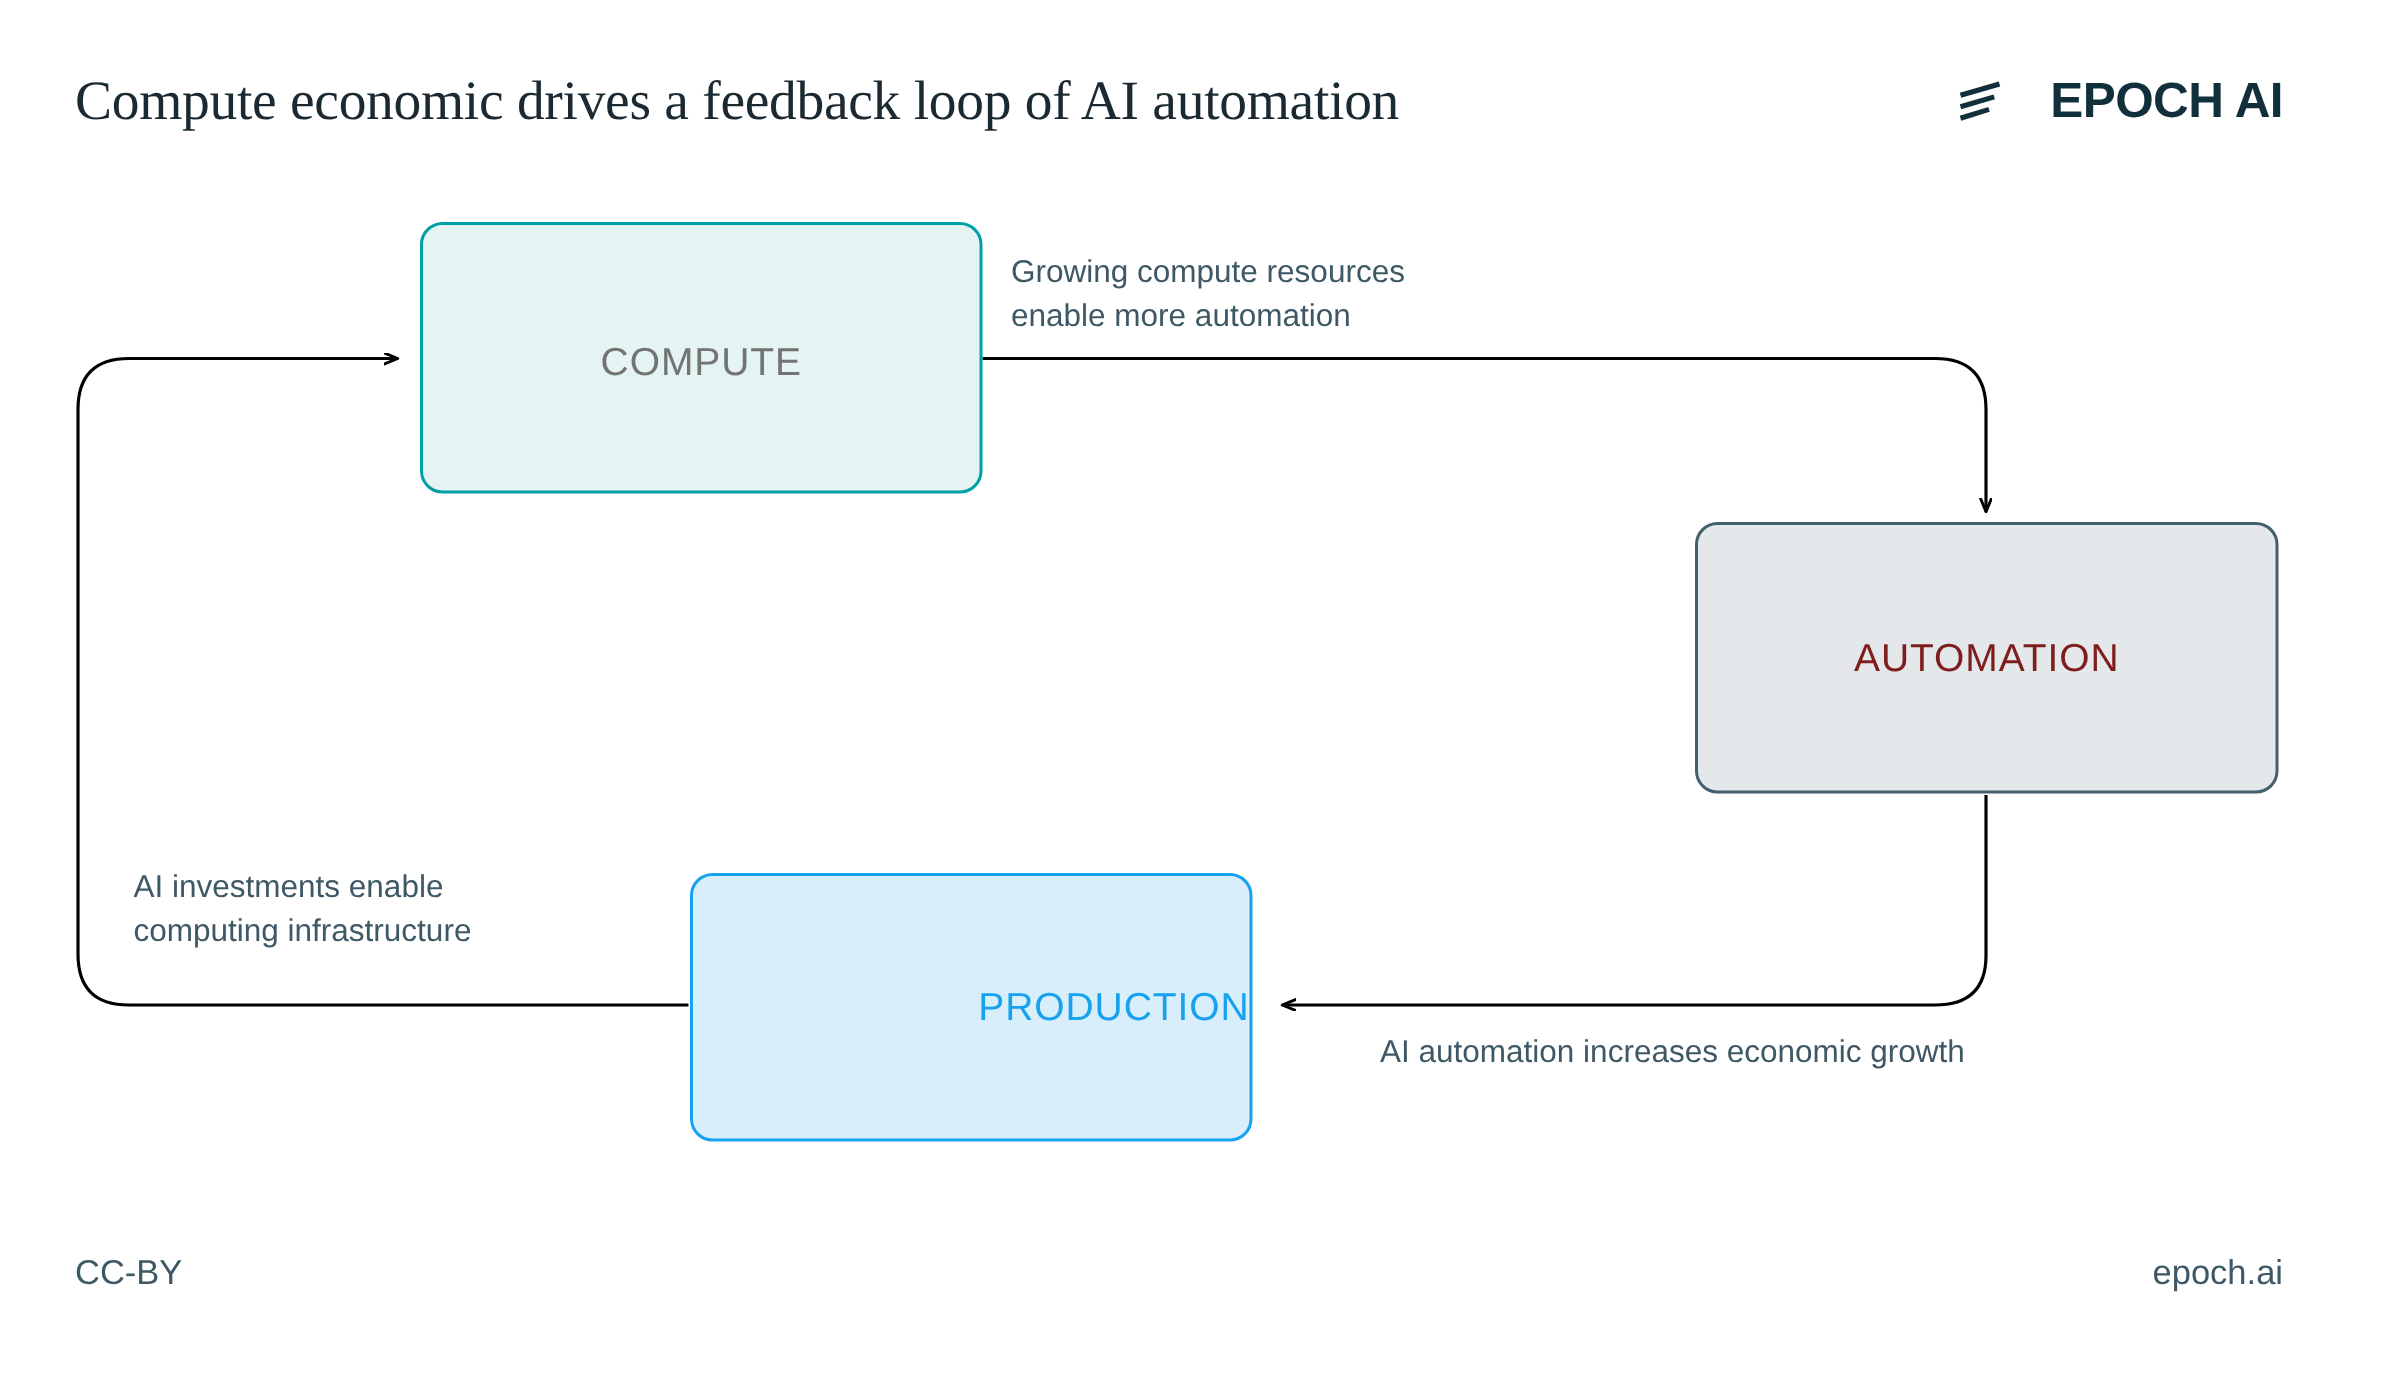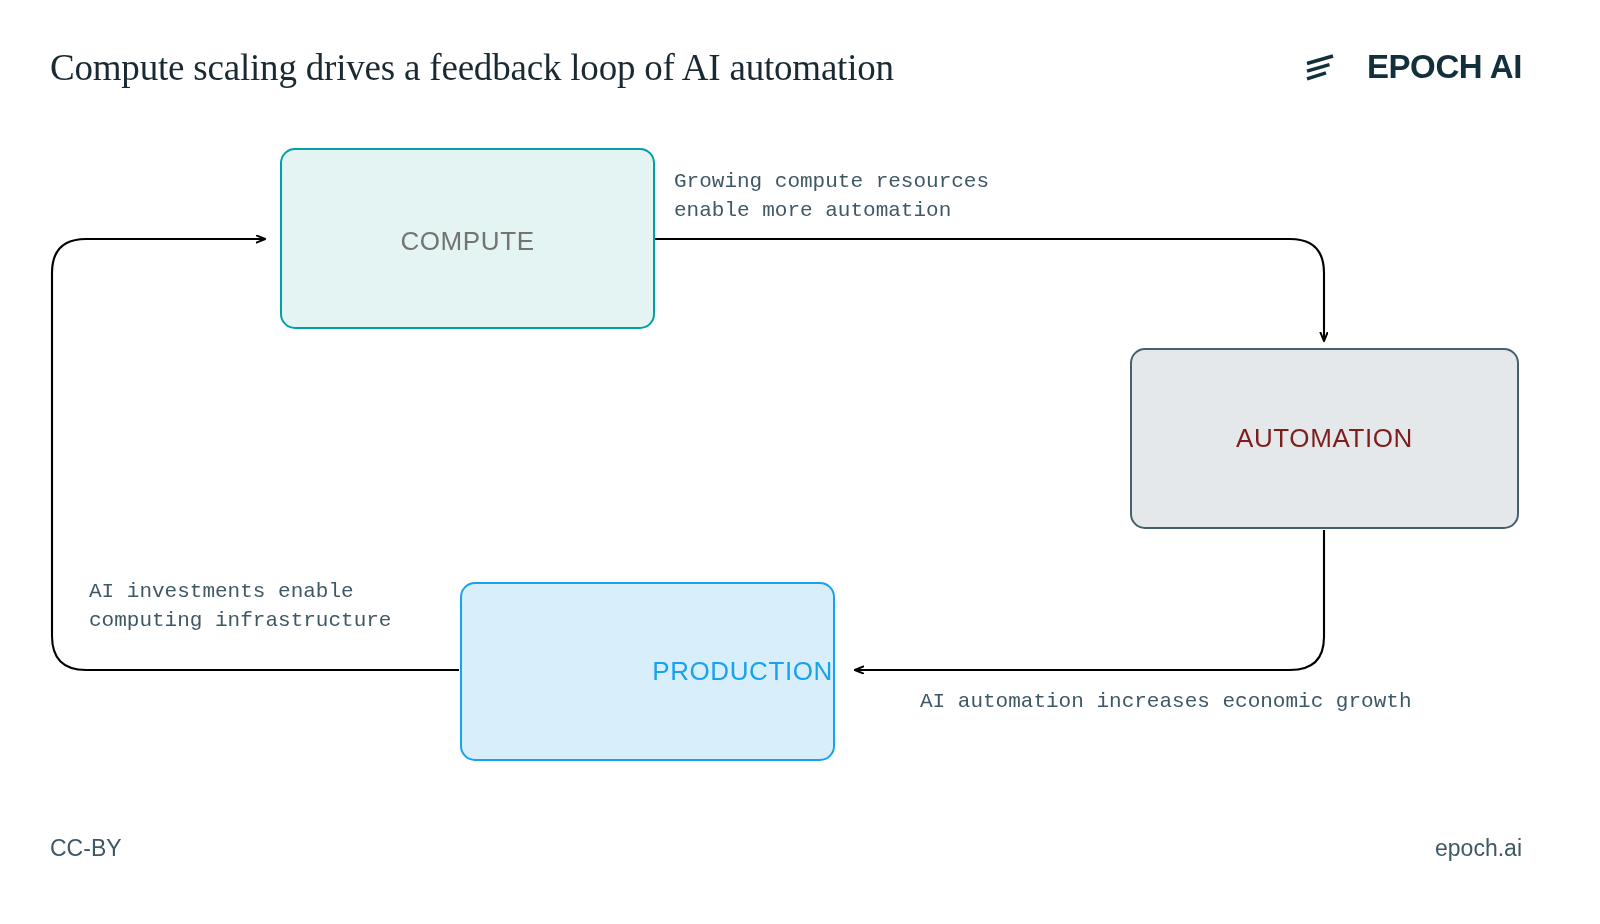--- a/index.html
+++ b/index.html
@@ -112,21 +112,20 @@
     color: #17a2ef;
     justify-content: flex-end;
   }
 
   .edge-label {
     position: absolute;
     font-size: 21px;
     line-height: 29px;
     color: #3f5866;
     white-space: pre-line;
-    font-family: Liberation Mono, monospace;
   }
   #label-compute-automation { left: 674px; top: 167px; }
   #label-production-compute { left: 89px; top: 577px; }
   #label-automation-production { left: 920px; top: 687px; }
 
   
   .footer-text {
     position: absolute;
     bottom: 62px;
     font-size: 23px;
@@ -168,21 +167,21 @@
 
   <div class="edge-label" id="label-compute-automation">Growing compute resources
 enable more automation</div>
 
   <div class="edge-label" id="label-automation-production">AI automation increases economic growth</div>
 
   <div class="edge-label" id="label-production-compute">AI investments enable
 computing infrastructure</div>
 </div>
 
-<div id="page-title">Compute scaling drives a feedback loop of AI automation</div>
+<div id="page-title">Compute economic drives a feedback loop of AI automation</div>
 
 <div id="brand-logo">
   <svg class="logo-mark" viewBox="0 0 34 30">
     <path d="M4 11.5 L30 4" stroke="#11303c" stroke-width="3.4" stroke-linecap="butt" fill="none"></path>
     <path d="M4 19.2 L26.5 12.6" stroke="#11303c" stroke-width="3.4" stroke-linecap="butt" fill="none"></path>
     <path d="M4 26.8 L23 20.9" stroke="#11303c" stroke-width="3.4" stroke-linecap="butt" fill="none"></path>
   </svg>
   <span class="logo-text">EPOCH AI</span>
 </div>
 

